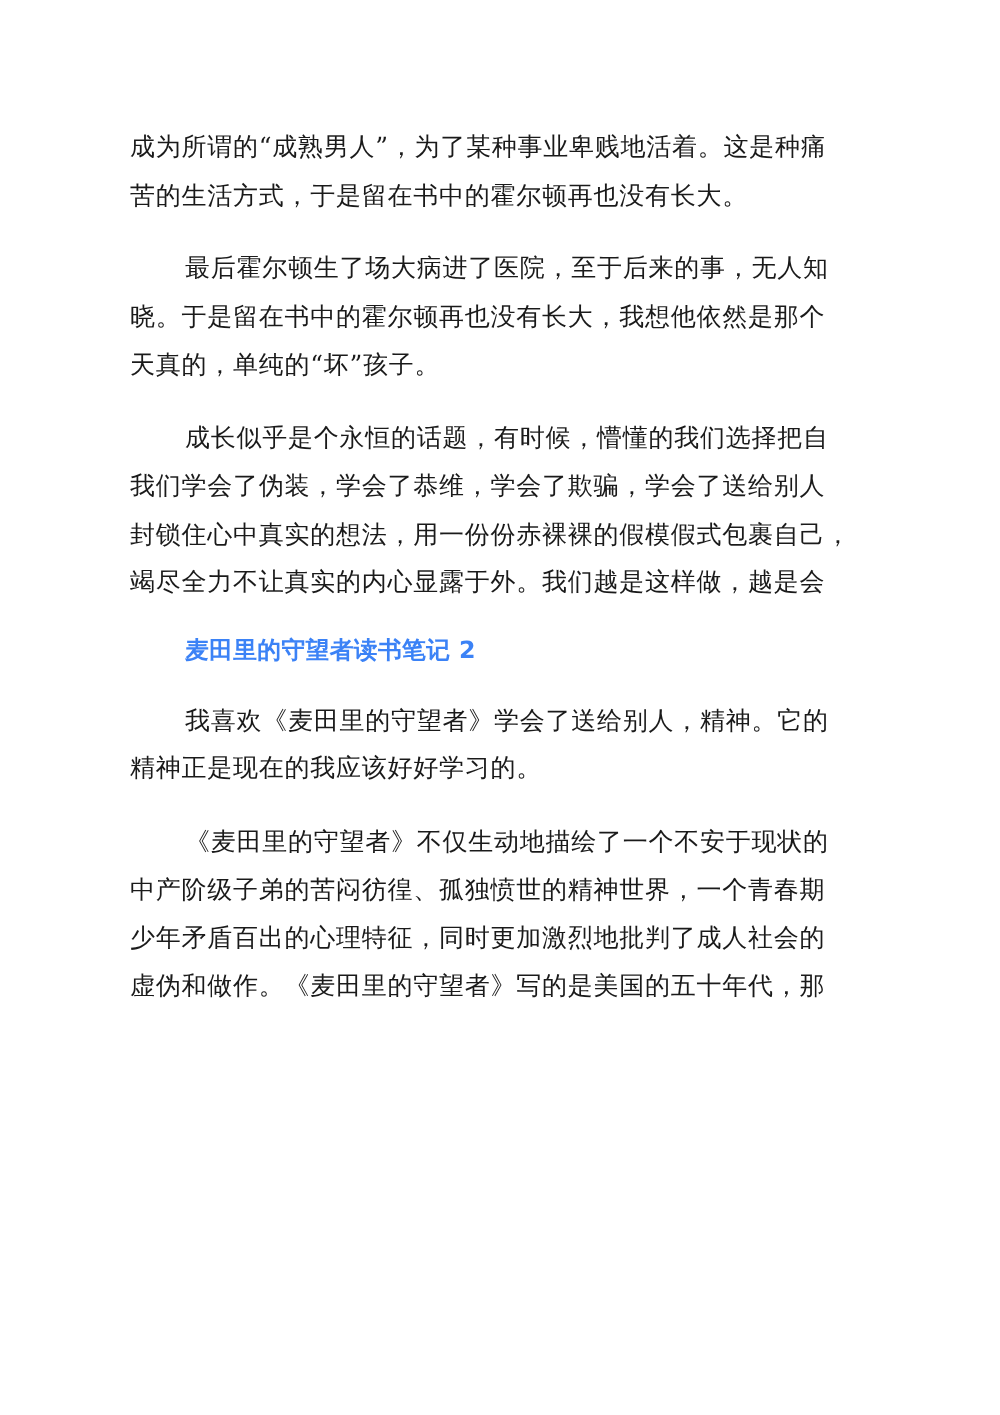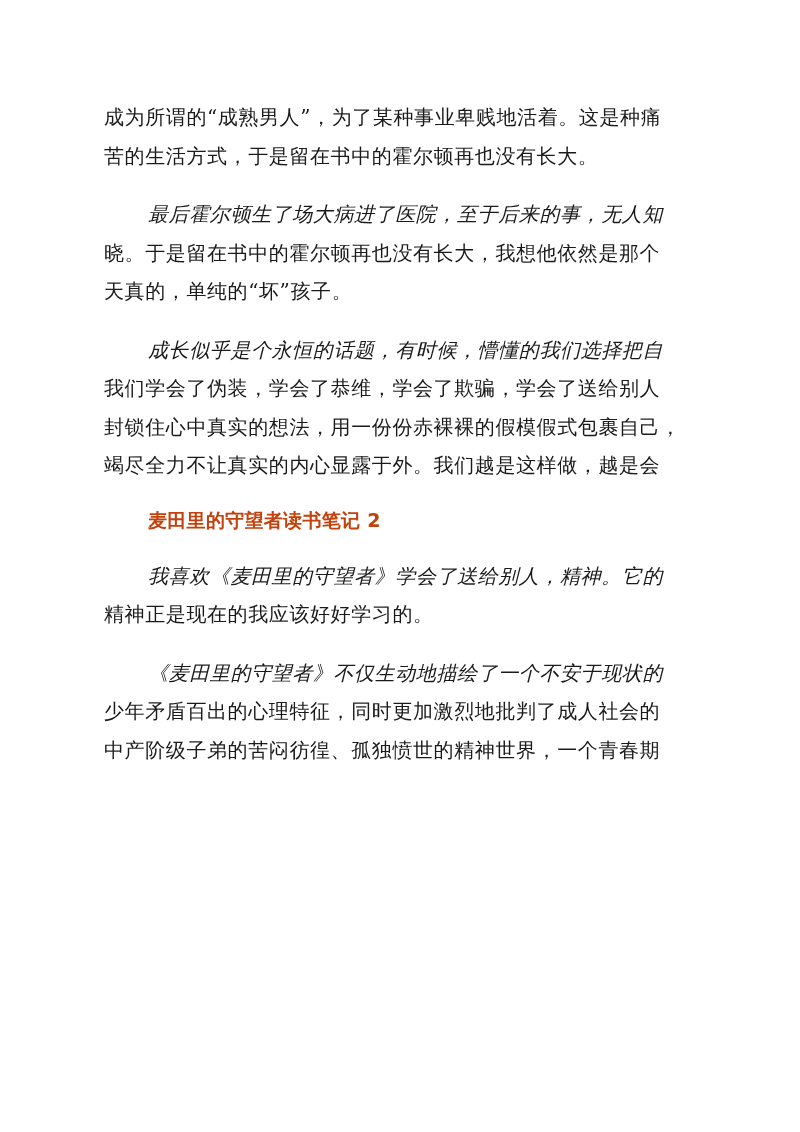--- a/index.html
+++ b/index.html
@@ -27,21 +27,20 @@
       margin: 0 0 20px 0;
       letter-spacing: 0.6px;
       text-align: justify;
     }
     .para .line {
       display: block;
       white-space: nowrap;
     }
     .para .line.indent {
       padding-left: 44px;
-      font-style: italic;
     }
     .heading {
       font-family: "DejaVu Sans", "Liberation Sans", sans-serif;
       font-size: 19px;
       font-weight: bold;
       color: #1a8fd0;
       padding-left: 44px;
       margin: 8px 0 22px 0;
       line-height: 30px;
       letter-spacing: 0.3px;
@@ -63,26 +62,27 @@
     <span class="line">天真的，单纯的“坏”孩子。</span>
   </p>
 
   <p class="para">
     <span class="line indent">成长似乎是个永恒的话题，有时候，懵懂的我们选择把自</span>
     <span class="line">我们学会了伪装，学会了恭维，学会了欺骗，学会了送给别人</span>
     <span class="line">封锁住心中真实的想法，用一份份赤裸裸的假模假式包裹自己，</span>
     <span class="line">竭尽全力不让真实的内心显露于外。我们越是这样做，越是会</span>
   </p>
 
-  <h2 class="heading" style="color: #c2410c;">麦田里的守望者读书笔记 2</h2>
+  <h2 class="heading" style="color: #3b82f6;">麦田里的守望者读书笔记 2</h2>
 
   <p class="para">
     <span class="line indent">我喜欢《麦田里的守望者》学会了送给别人，精神。它的</span>
     <span class="line">精神正是现在的我应该好好学习的。</span>
   </p>
 
   <p class="para">
     <span class="line indent">《麦田里的守望者》不仅生动地描绘了一个不安于现状的</span>
+    <span class="line">中产阶级子弟的苦闷彷徨、孤独愤世的精神世界，一个青春期</span>
     <span class="line">少年矛盾百出的心理特征，同时更加激烈地批判了成人社会的</span>
-    <span class="line">中产阶级子弟的苦闷彷徨、孤独愤世的精神世界，一个青春期</span>
+    <span class="line">虚伪和做作。《麦田里的守望者》写的是美国的五十年代，那</span>
   </p>
 
 </div>
 
 </body></html>

